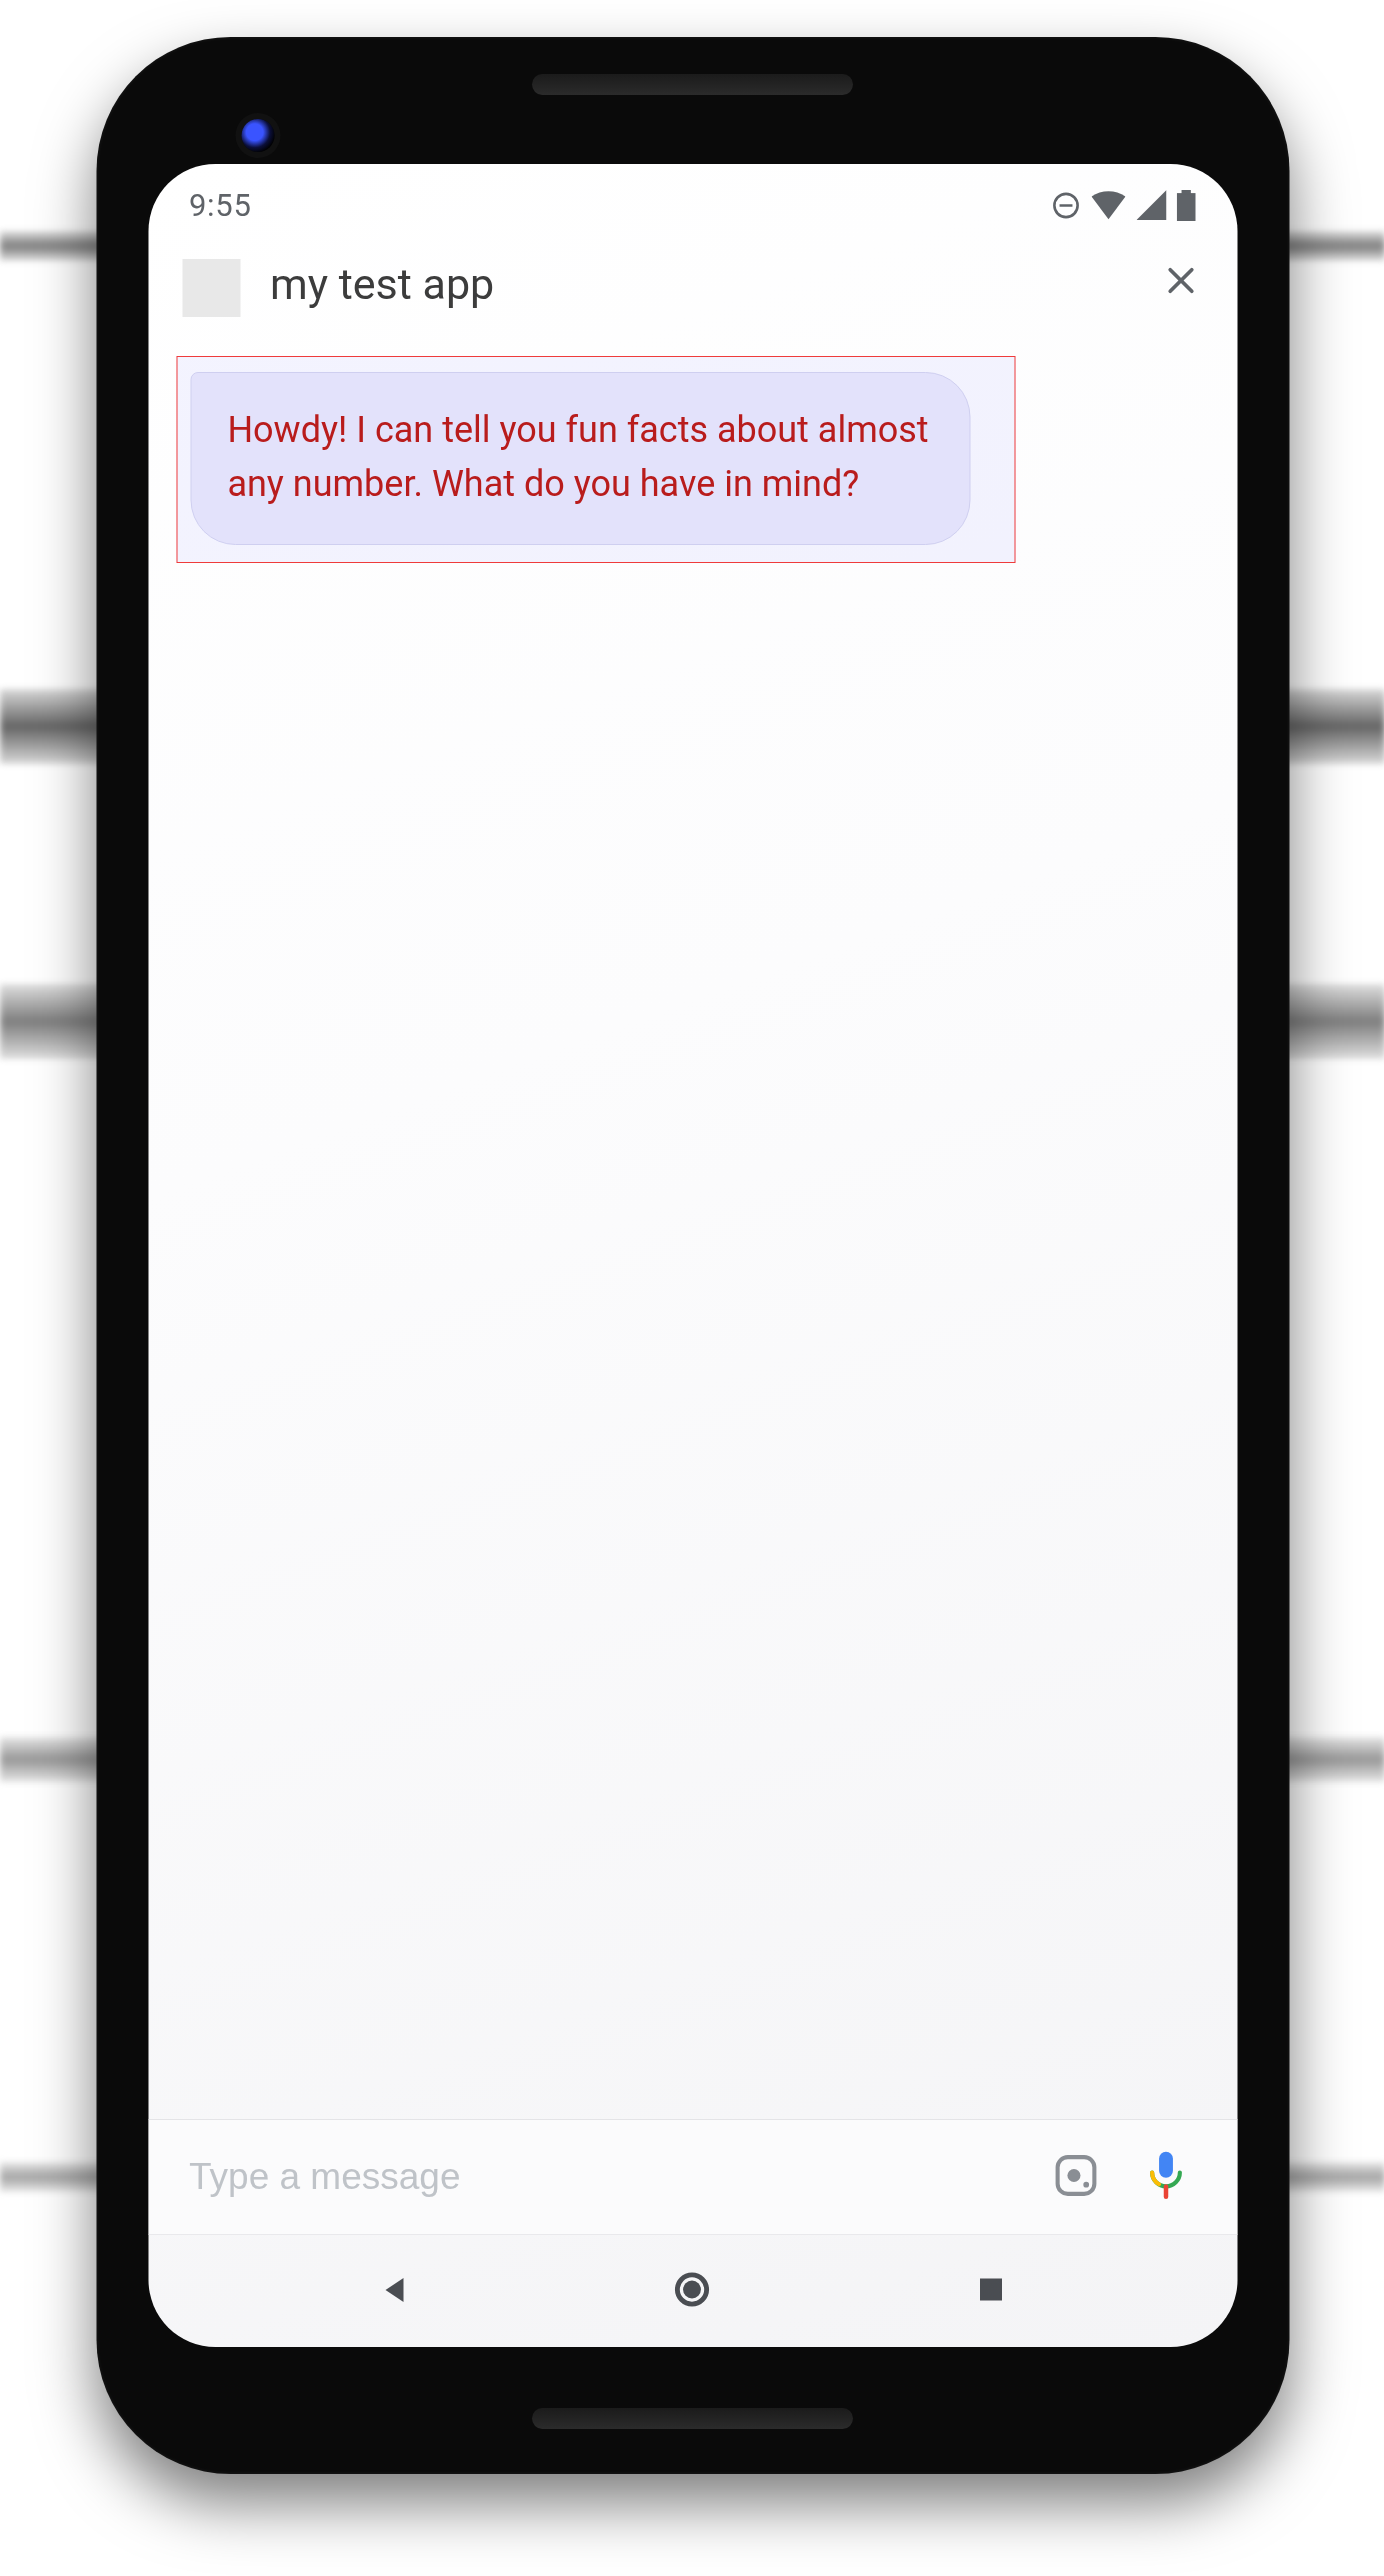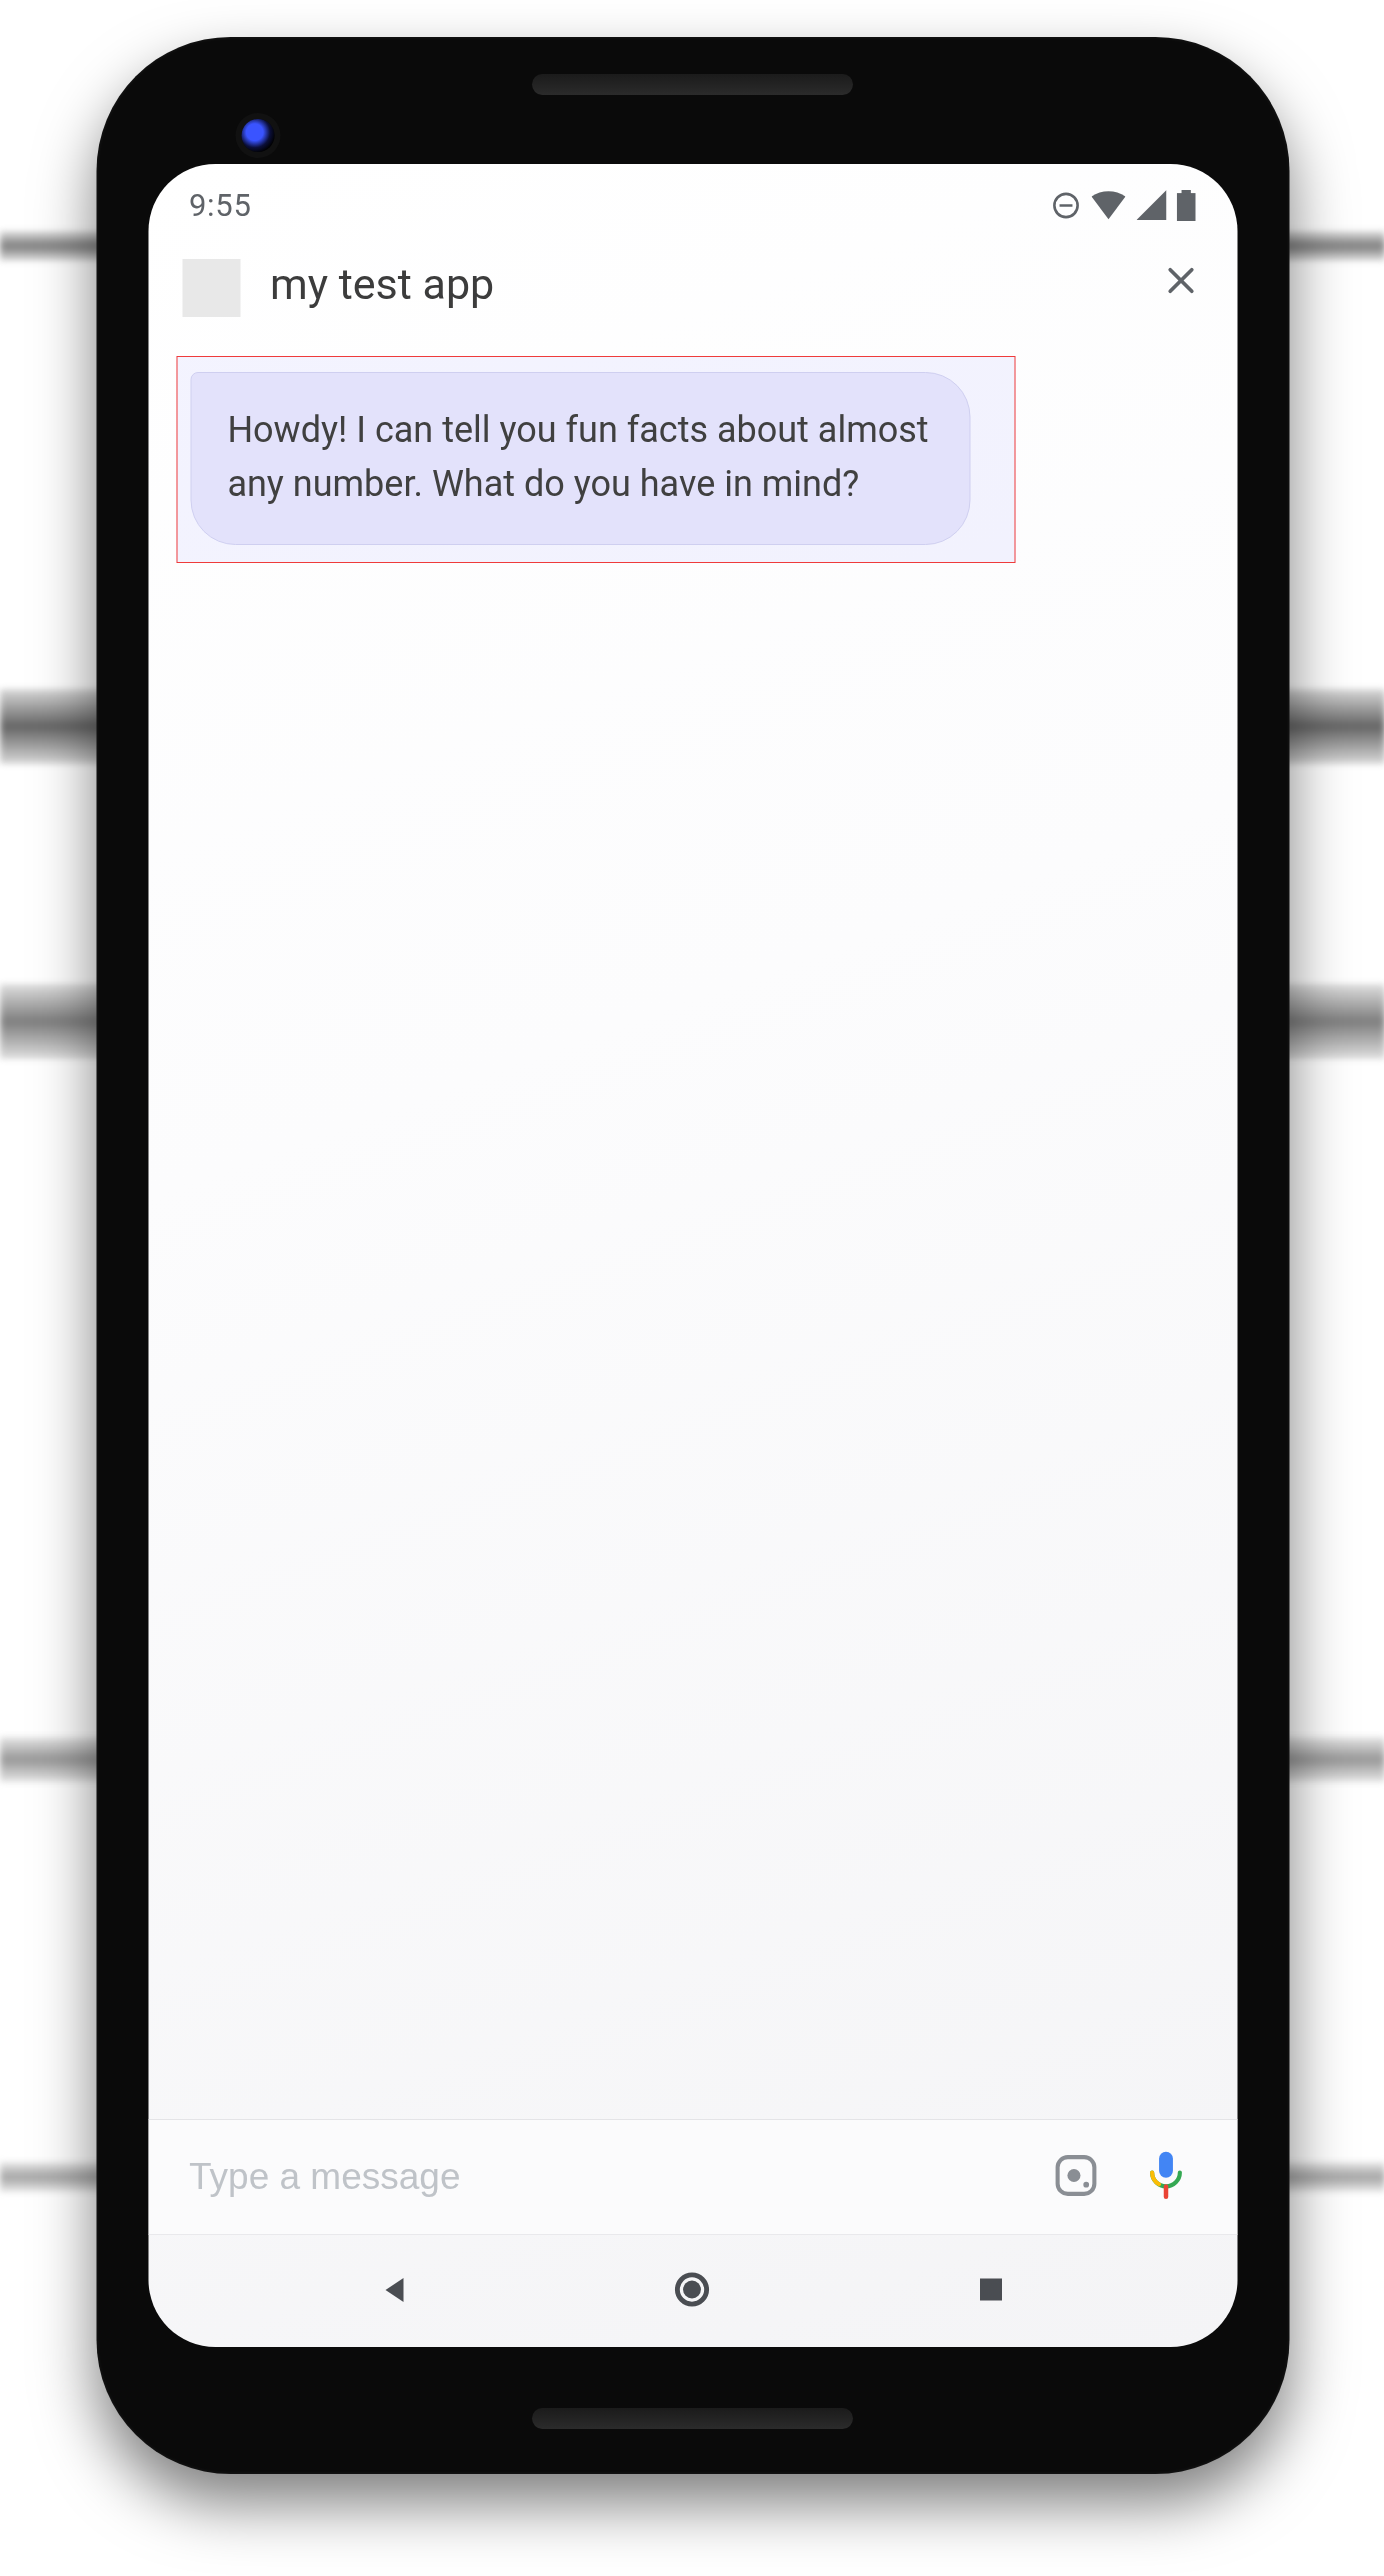--- a/index.html
+++ b/index.html
@@ -101,21 +101,21 @@
   .bubble{
     background:#e3e2fb;
     border:0.7px solid #cfcff0;
     border-radius: 7.5px 45px 45px 45px;
     padding: 30px 36px 33px 36px;
     width: 780px;
   }
   .bubble-text{
     font-size:36px;
     line-height:1.5;
-    color:#404040;
+    color:#b91c1c;
     font-weight:400;
   }
 
   
   .input-bar{
     border-top:0.7px solid #e4e4e7;
     border-bottom:0.7px solid #e9e9ec;
     height:116px;
     display:flex; align-items:center;
     padding: 0 41px;

